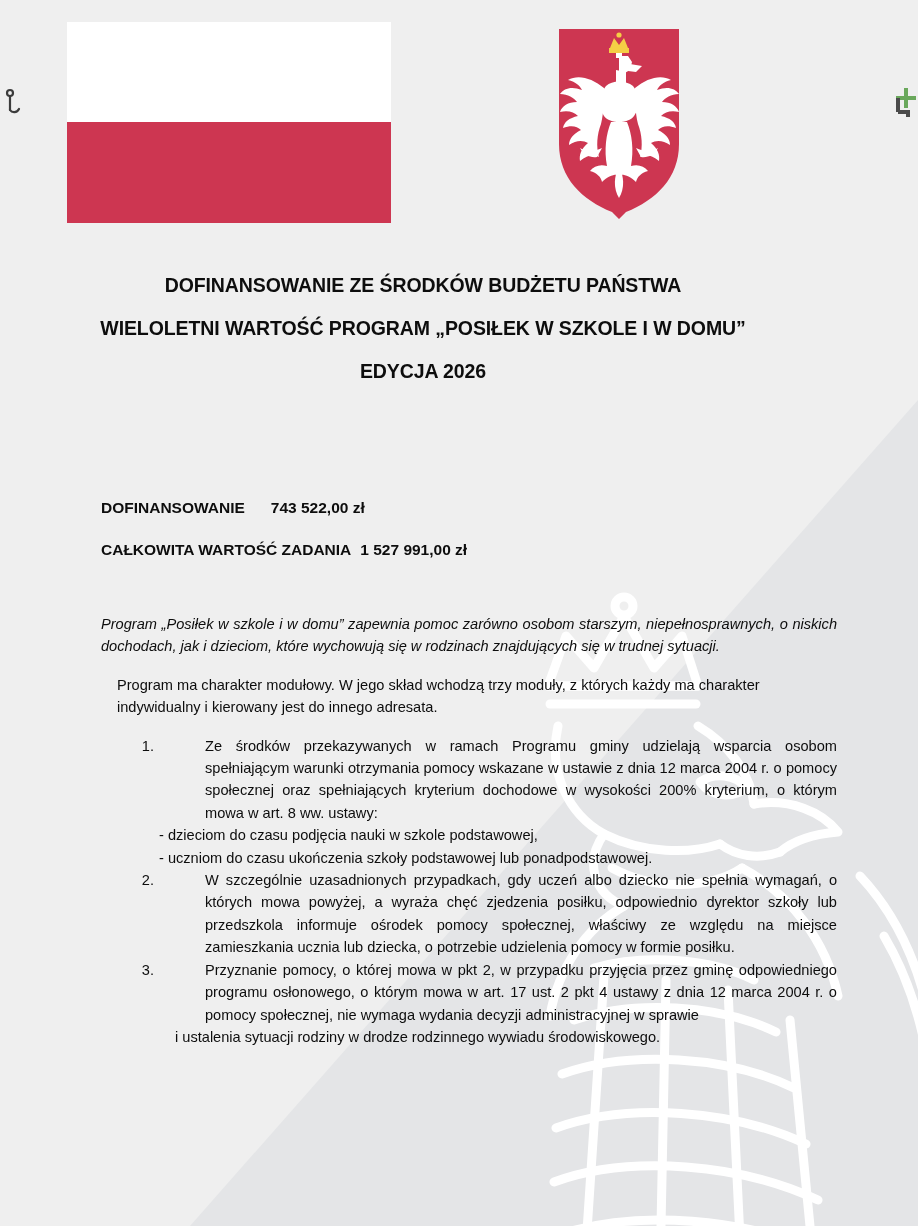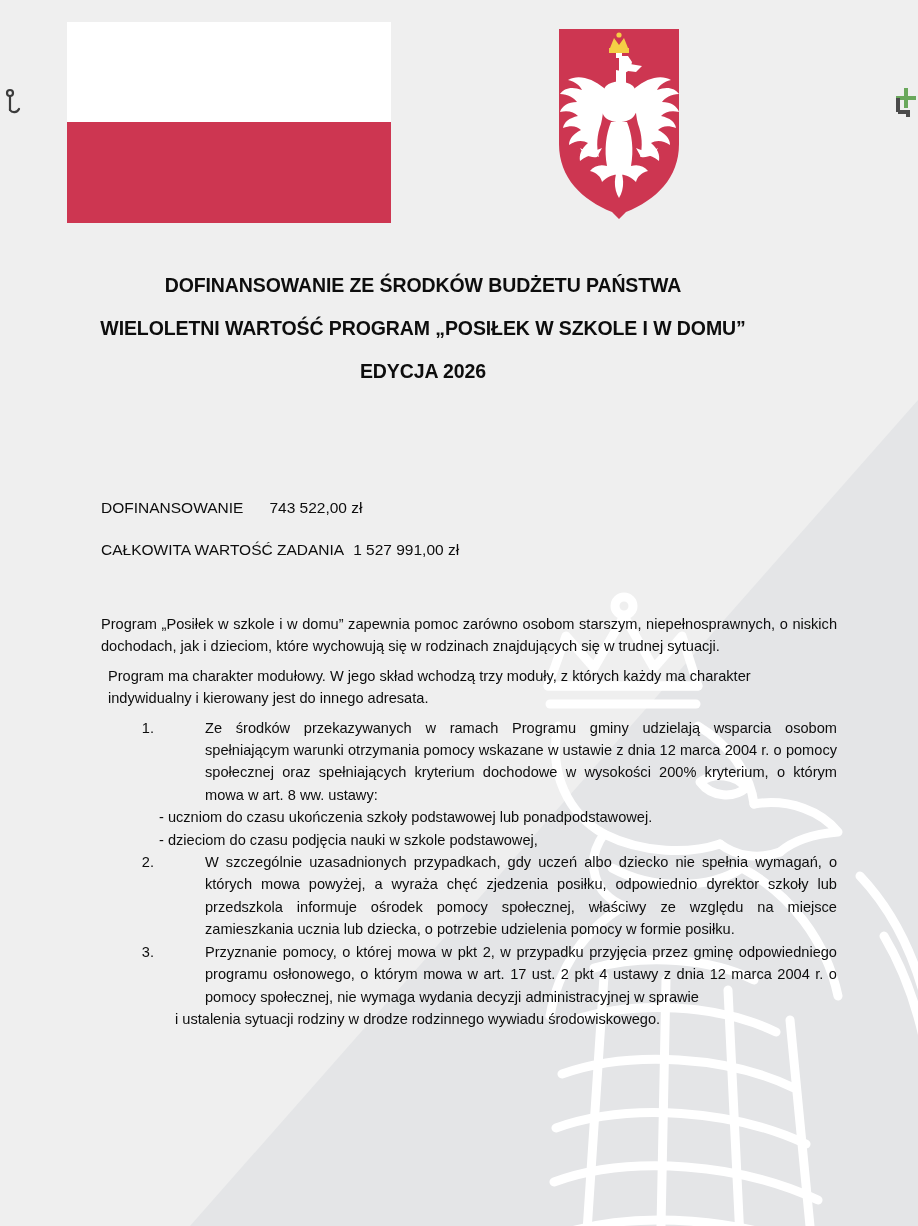--- a/index.html
+++ b/index.html
@@ -99,40 +99,41 @@
     top: 500px;
     width: 700px;
   }
   .amount-row {
     font-size: 15.5px;
     line-height: 1.0;
     margin-bottom: 26px;
     white-space: nowrap;
   }
   .amount-row:last-child { margin-bottom: 15px; }
-  .amount-label { font-weight: normal; }
-  .amount-value { font-weight: normal; }
+  .amount-label { font-weight: bold; }
+  .amount-value { font-weight: bold; }
   .amount-gap-wide { display: inline-block; width: 26px; }
   .amount-gap-narrow { display: inline-block; width: 9px; }
 
   .body-text {
     position: absolute;
     left: 101px;
     top: 613px;
     width: 736px;
     font-size: 14.6px;
     line-height: 22.4px;
   }
   .p-just {
     margin: 0;
     text-align: justify;
     text-justify: inter-word;
+    font-style: italic;
   }
   .p-left {
-    margin: 7px;
+    margin: 16px;
     text-align: left;
   }
 
   ol.numlist {
     margin: 0;
     padding: 0 0 0 58px;
     list-style: none;
     counter-reset: item;
   }
   ol.numlist > li {
@@ -308,22 +309,22 @@
 
       <p class="p-just">Program „Posiłek w szkole i w domu” zapewnia pomoc zarówno osobom starszym, niepełnosprawnych, o niskich dochodach, jak i dzieciom, które wychowują się w rodzinach znajdujących się w trudnej sytuacji.</p>
 
       <p class="p-left"> Program ma charakter modułowy. W jego skład wchodzą trzy moduły, z których każdy ma charakter indywidualny i kierowany jest do innego adresata.</p>
 
 
       <ol class="numlist">
 
         <li>
           <span class="sub-just">Ze środków przekazywanych w ramach Programu gminy udzielają wsparcia osobom spełniającym warunki otrzymania pomocy wskazane w ustawie z dnia 12 marca 2004 r. o pomocy społecznej oraz spełniających kryterium dochodowe w wysokości 200% kryterium, o którym mowa w art. 8 ww. ustawy:</span>
+          <span class="sub-left">- dzieciom do czasu podjęcia nauki w szkole podstawowej,</span>
           <span class="sub-left">- uczniom do czasu ukończenia szkoły podstawowej lub ponadpodstawowej.</span>
-          <span class="sub-left">- dzieciom do czasu podjęcia nauki w szkole podstawowej,</span>
         </li>
 
         <li>
           <span class="sub-just">W szczególnie uzasadnionych przypadkach, gdy uczeń albo dziecko nie spełnia wymagań, o których mowa powyżej, a wyraża chęć zjedzenia posiłku, odpowiednio dyrektor szkoły lub przedszkola informuje ośrodek pomocy społecznej, właściwy ze względu na miejsce zamieszkania ucznia lub dziecka, o potrzebie udzielenia pomocy w formie posiłku.</span>
         </li>
 
         <li>
           <span class="sub-just">Przyznanie pomocy, o której mowa w pkt 2, w przypadku przyjęcia przez gminę odpowiedniego programu osłonowego, o którym mowa w art. 17 ust. 2 pkt 4 ustawy z dnia 12 marca 2004 r. o pomocy społecznej, nie wymaga wydania decyzji administracyjnej w sprawie</span><span class="wide-space"></span><span>i ustalenia sytuacji rodziny w drodze rodzinnego wywiadu środowiskowego.</span>
         </li>
 

